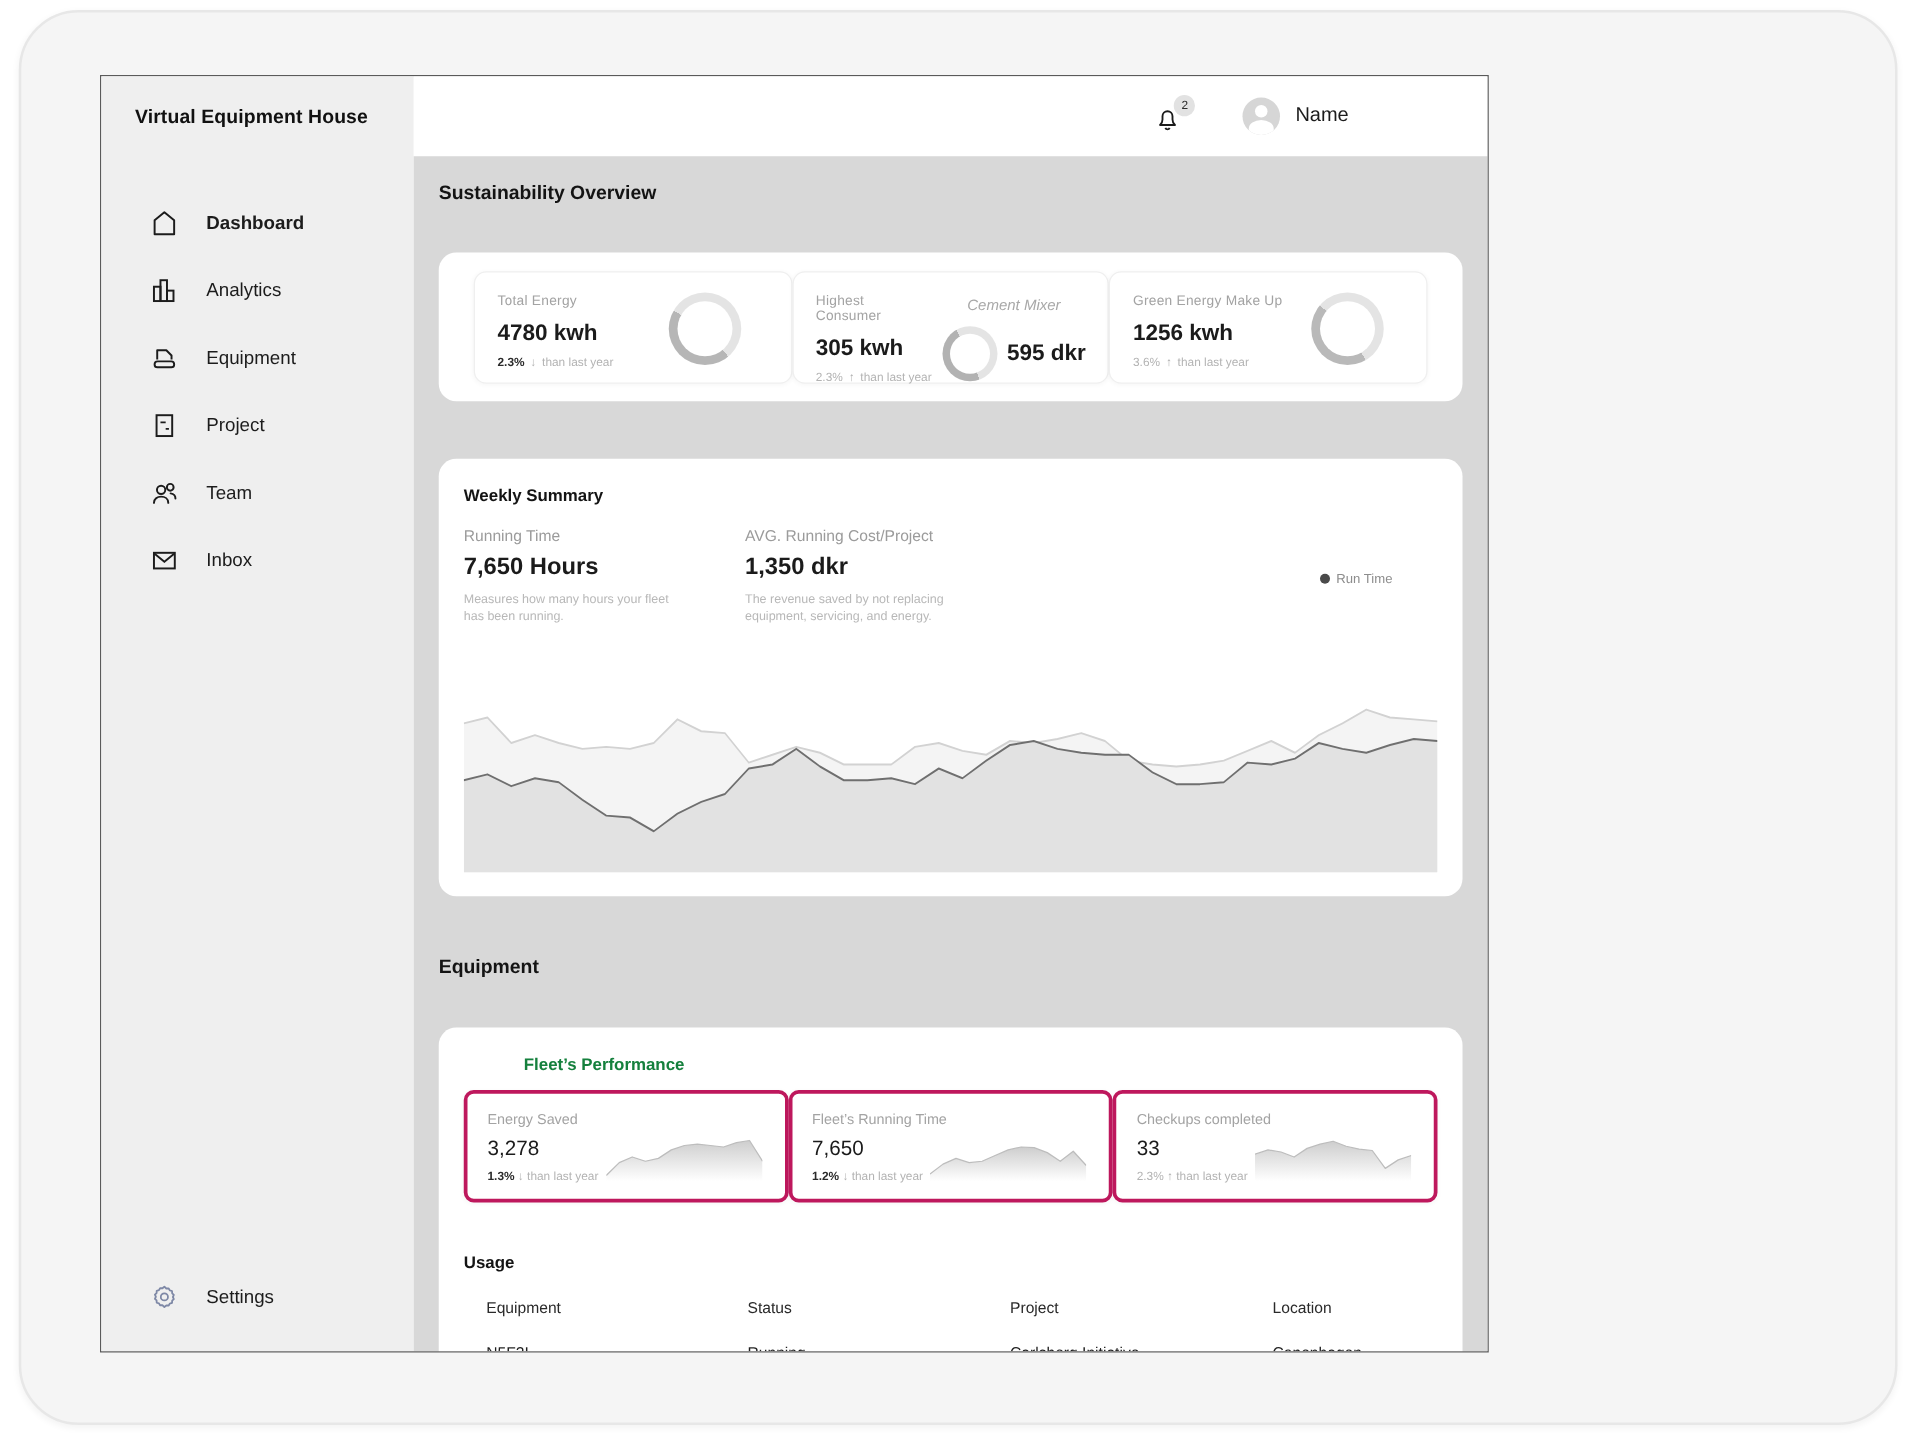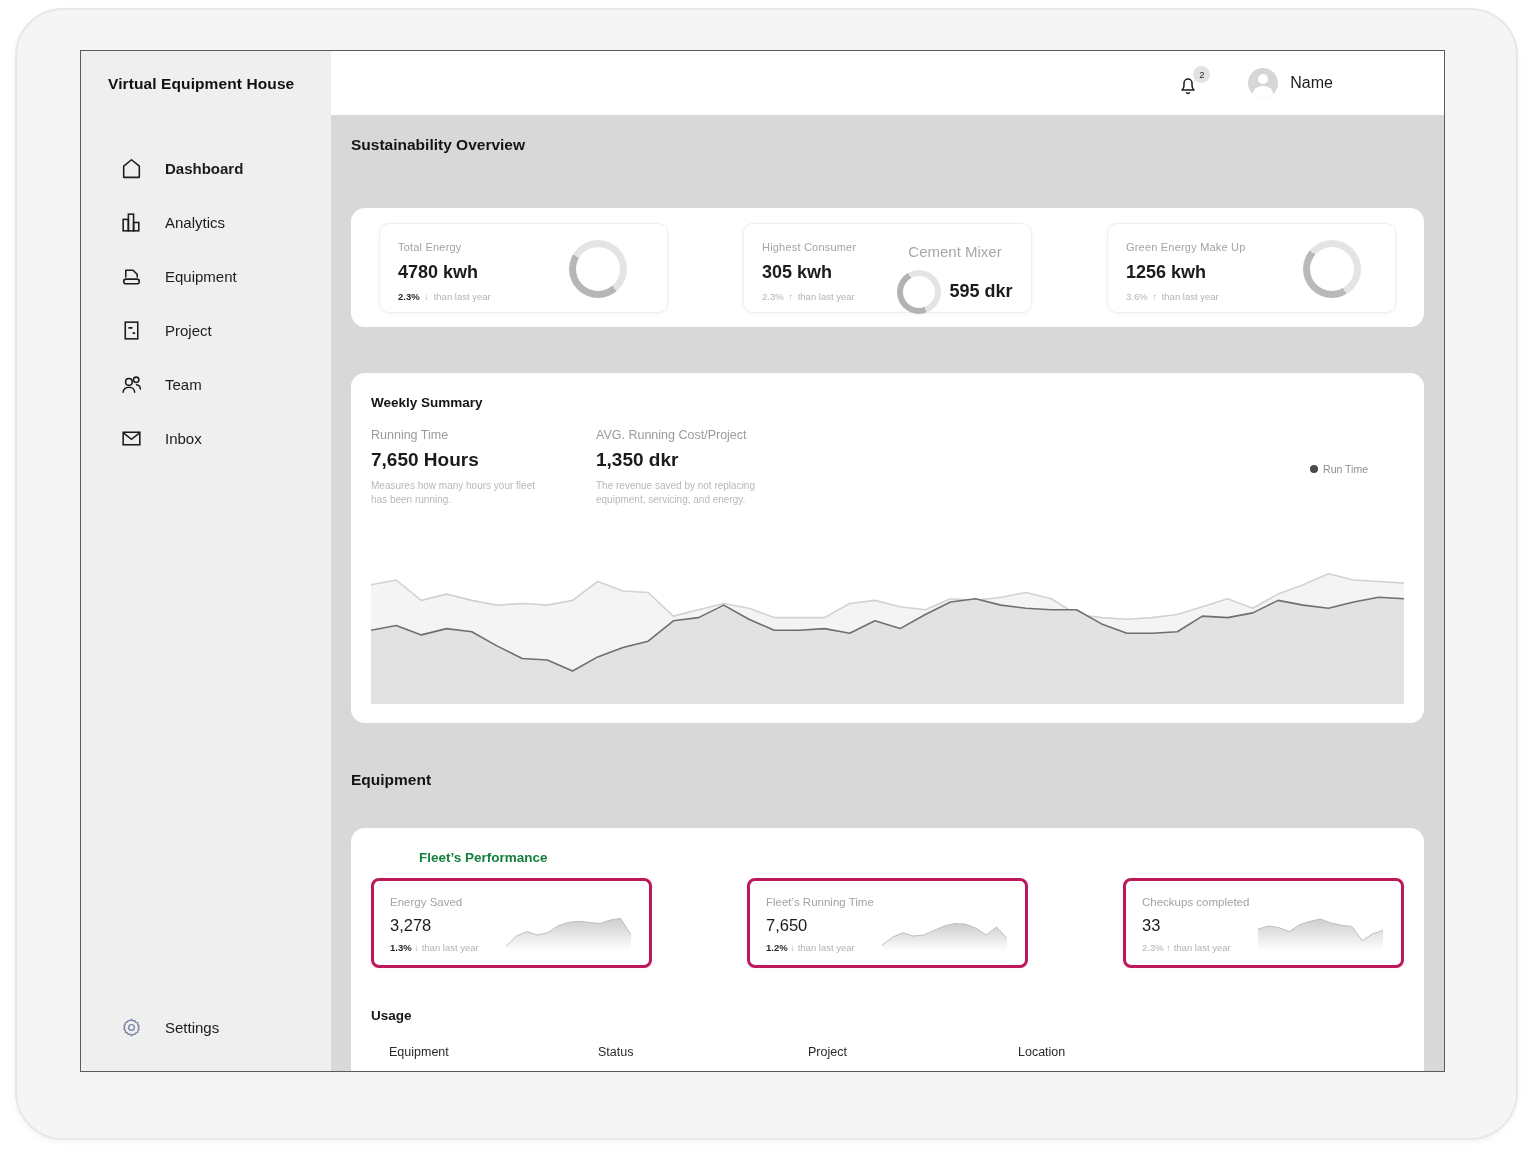--- a/index.html
+++ b/index.html
@@ -1,18 +1,18 @@
 <!DOCTYPE html>
 <html><head>
 <meta charset="utf-8">
 <style>
   * { margin:0; padding:0; box-sizing:border-box; }
   html,body { width:1533px; height:1149px; background:#ffffff; font-family:"Liberation Sans", sans-serif; overflow:hidden; }
   .frame { position:absolute; left:15px; top:8px; width:1503px; height:1132px; background:#f5f5f5; border:2px solid #e7e7e7; border-radius:48px; box-shadow:0 2px 6px rgba(0,0,0,0.05); }
-  .window { position:absolute; left:80px; top:50px; width:1365px; height:1022px; background:#ffffff; border:1.5px solid #5a5a5a; display:flex; overflow:hidden; }
+  .window { position:absolute; left:80px; top:60px; width:1111px; height:1022px; background:#ffffff; border:1.5px solid #5a5a5a; display:flex; overflow:hidden; }
 
   
   .sidebar { width:250px; min-width:250px; background:#efefef; display:flex; flex-direction:column; padding-top:24px; }
   .brand { font-size:15.5px; font-weight:bold; color:#111; padding-left:27px; letter-spacing:0.1px; }
   .nav { margin-top:48px; display:flex; flex-direction:column; }
   .nav-item { height:54px; display:flex; align-items:center; padding-left:37px; cursor:pointer; color:#1c1c1c; }
   .nav-item .nico { width:26px; height:26px; margin-right:21px; display:flex; align-items:center; justify-content:center; }
   .nav-item .nico svg { width:25px; height:25px; stroke:#1c1c1c; fill:none; stroke-width:1.5; }
   .nav-label { font-size:15px; color:#1c1c1c; }
   .nav-item.active .nav-label { font-weight:bold; }
@@ -29,34 +29,34 @@
   .badge { position:absolute; right:-4px; top:-2px; width:17px; height:17px; border-radius:50%; background:#e2e2e2; font-size:9.5px; color:#2a2a2a; display:flex; align-items:center; justify-content:center; }
   .avatar { width:30px; height:30px; border-radius:50%; background:#d6d6d6; position:relative; overflow:hidden; margin-right:12px; cursor:pointer; }
   .avatar .head { position:absolute; left:10px; top:6px; width:10px; height:10px; border-radius:50%; background:#ffffff; }
   .avatar .body { position:absolute; left:5px; top:18px; width:20px; height:14px; border-radius:50% 50% 0 0; background:#ffffff; }
   .user-name { font-size:16px; color:#1c1c1c; }
 
   .content { flex:1; background:#d8d8d8; padding:21px 20px 0 20px; overflow:hidden; }
   .section-title { font-size:15.5px; font-weight:bold; color:#141414; line-height:18px; }
 
   
-  .stats-wrap { margin-top:54px; height:119px; background:#ffffff; border-radius:14px; display:flex; align-items:center; justify-content:space-between; padding:0 28px; }
+  .stats-wrap { margin-top:38px; height:119px; background:#ffffff; border-radius:14px; display:flex; align-items:center; justify-content:space-between; padding:0 28px; }
   .stat-card { width:289px; height:90px; background:#ffffff; border:1px solid #efefef; border-radius:10px; box-shadow:0 1px 4px rgba(0,0,0,0.04); position:relative; padding:17px 16px 12px 18px; }
   .sc-label { font-size:11px; color:#a3a3a3; letter-spacing:0.2px; }
   .sc-value { font-size:18px; font-weight:bold; color:#1b1b1b; margin-top:9px; }
   .sc-delta { font-size:9.5px; color:#b3b3b3; margin-top:8px; }
   .sc-delta .pct strong { color:#2a2a2a; }
   .sc-delta .arrow { margin:0 2px; }
   .donut { border-radius:50%; position:absolute; }
   .donut::after { content:""; position:absolute; inset:7px; border-radius:50%; background:#ffffff; }
   .donut-1 { width:58px; height:58px; right:40px; top:16px; background:conic-gradient(#e4e4e4 0deg 140deg, #b6b6b6 140deg 300deg, #e4e4e4 300deg 360deg); }
   .donut-3 { width:58px; height:58px; right:34px; top:16px; background:conic-gradient(#e4e4e4 0deg 150deg, #b9b9b9 150deg 310deg, #e4e4e4 310deg 360deg); }
   .stat-card.consumer { display:flex; justify-content:space-between; padding-right:10px; }
   .consumer-right { width:132px; display:flex; flex-direction:column; align-items:center; padding-top:2px; }
-  .consumer-right .sub-label { font-size:15px; color:#a8a8a8; }
+  .consumer-right .sub-label { font-size:12px; color:#a8a8a8;font-style:italic; }
   .consumer-row { display:flex; align-items:center; margin-top:10px; }
   .donut-2 { position:relative; width:44px; height:44px; background:conic-gradient(#e4e4e4 0deg 160deg, #b2b2b2 160deg 330deg, #e4e4e4 330deg 360deg); margin-right:8px; }
   .donut-2::after { inset:6px; }
   .sub-value { font-size:18px; font-weight:bold; color:#1b1b1b; }
 
   
   .weekly { margin-top:46px; height:350px; background:#ffffff; border-radius:14px; padding:22px 20px 0 20px; }
   .weekly-title { font-size:13.5px; font-weight:bold; color:#141414; }
   .weekly-row { display:flex; margin-top:18px; }
   .wstat { width:225px; }

